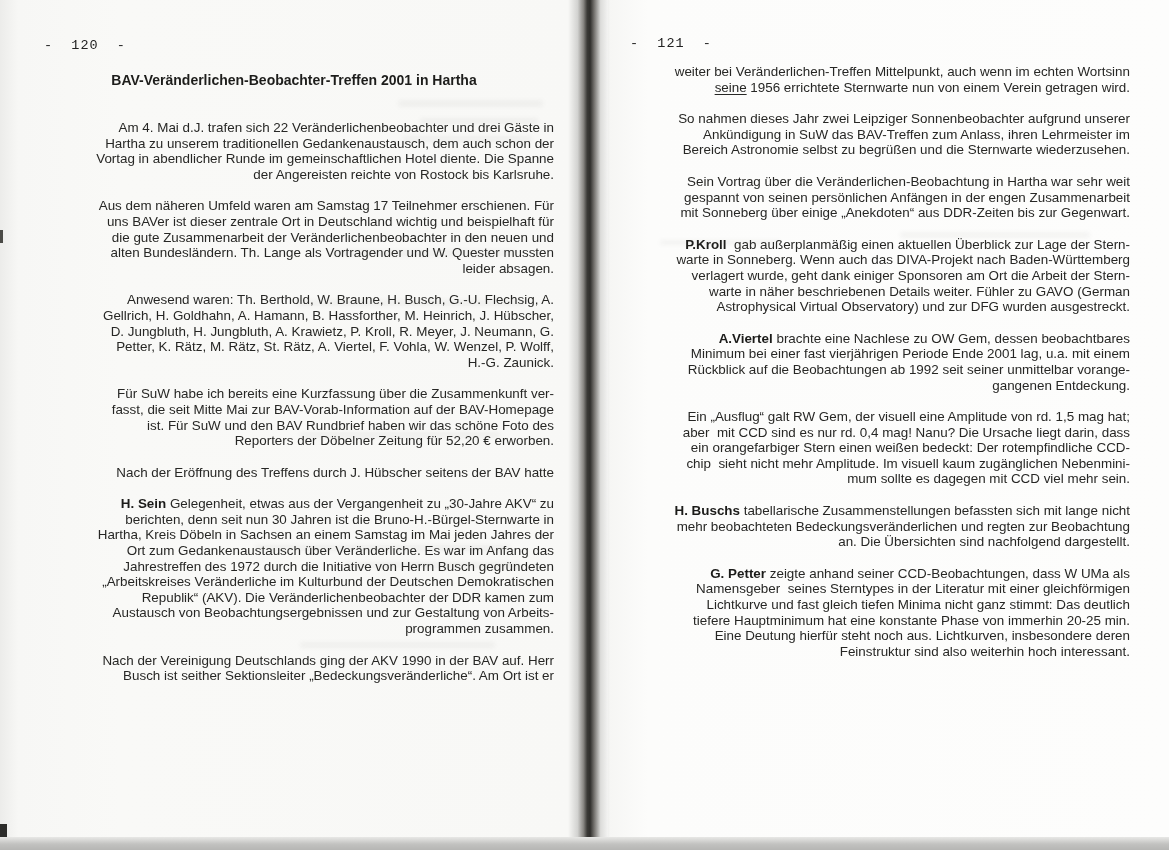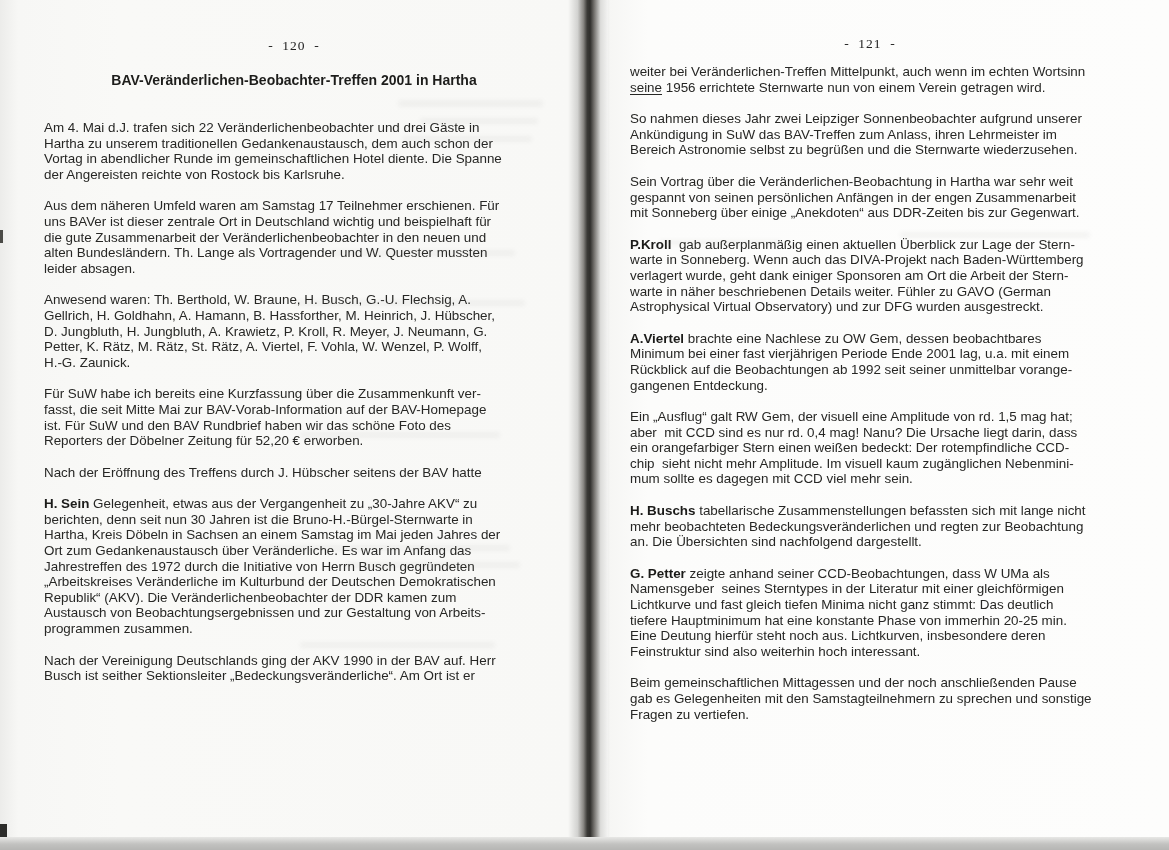--- a/index.html
+++ b/index.html
@@ -12,31 +12,31 @@
   .page{position:absolute;top:0;height:850px;}
   .page-left{left:0;width:578px;background:linear-gradient(90deg,#ececea 0px,#f7f7f5 18px,#f9f9f7 120px,#f8f8f6 100%);}
   .page-right{left:608px;width:561px;background:linear-gradient(90deg,#f6f6f4 0px,#fcfcfb 40px,#fdfdfc 100%);}
   .gutter{position:absolute;top:0;left:568px;width:48px;height:838px;
     background:linear-gradient(90deg,rgba(240,240,238,0) 0%,#d2d2d0 20%,#8a8884 32%,#3a3936 40%,#2f2e2b 46%,#787672 55%,#dcdcda 68%,rgba(253,253,252,0) 88%);}
   .bottom-strip{position:absolute;left:0;right:0;bottom:0;height:13px;
     background:linear-gradient(180deg,#e8e8e6 0%,#c2c2c0 55%,#b6b6b4 100%);}
   .edge-tick{position:absolute;left:0;top:230px;width:3px;height:13px;background:#4a4a46;}
   .corner-mark{position:absolute;left:0;top:824px;width:7px;height:17px;background:#2c2c2a;}
 
-  .pagenum{position:absolute;font-family:Liberation Serif, serif;
-    font-size:13.5px;letter-spacing:1px;white-space:pre;text-align:center;color:#222;}
+  .pagenum{position:absolute;font-family:Liberation Mono, monospace;
+    font-size:13.5px;letter-spacing:1px;white-space:pre;color:#222;}
   .pagenum-left{left:44px;width:500px;top:38px;}
   .pagenum-right{left:630px;width:480px;top:36px;}
   .doc-title{position:absolute;left:44px;width:500px;top:72px;text-align:center;
     font-weight:bold;font-size:14px;color:#1d1d1b;}
 
   .textcol{position:absolute;font-size:13.4px;line-height:15.6px;color:#272725;}
   .textcol-left{left:44px;top:120px;width:510px;}
   .textcol-right{left:630px;top:64px;width:500px;}
-  .para{margin:0 0 16px 0;white-space:pre-wrap;}
+  .para{margin:0 0 16px 0;white-space:pre-wrap;text-align:right;}
   .para b,.para strong{font-weight:700;color:#1b1b19;}
   .u{text-decoration:underline;text-underline-offset:2px;}
 
   .smudge{position:absolute;background:#80807c;opacity:0.07;filter:blur(2px);border-radius:3px;}
 </style>
 </head>
 <body>
 
 <div class="page page-left">
 </div>
@@ -109,23 +109,20 @@
 mum sollte es dagegen mit CCD viel mehr sein.</p>
   <p class="para"><strong>H. Buschs</strong><span> tabellarische Zusammenstellungen befassten sich mit lange nicht
 mehr beobachteten Bedeckungsveränderlichen und regten zur Beobachtung
 an. Die Übersichten sind nachfolgend dargestellt.</span></p>
   <p class="para"><strong>G. Petter</strong><span> zeigte anhand seiner CCD-Beobachtungen, dass W UMa als
 Namensgeber  seines Sterntypes in der Literatur mit einer gleichförmigen
 Lichtkurve und fast gleich tiefen Minima nicht ganz stimmt: Das deutlich
 tiefere Hauptminimum hat eine konstante Phase von immerhin 20-25 min.
 Eine Deutung hierfür steht noch aus. Lichtkurven, insbesondere deren
 Feinstruktur sind also weiterhin hoch interessant.</span></p>
-  <p class="para">Beim gemeinschaftlichen Mittagessen und der noch anschließenden Pause
-gab es Gelegenheiten mit den Samstagteilnehmern zu sprechen und sonstige
-Fragen zu vertiefen.</p>
 </div>
 
 <div class="smudge" style="left:398px;top:100px;width:145px;height:7px;"></div>
 <div class="smudge" style="left:420px;top:118px;width:118px;height:6px;"></div>
 <div class="smudge" style="left:402px;top:136px;width:130px;height:6px;"></div>
 <div class="smudge" style="left:330px;top:250px;width:185px;height:6px;"></div>
 <div class="smudge" style="left:295px;top:300px;width:230px;height:6px;"></div>
 <div class="smudge" style="left:300px;top:432px;width:200px;height:6px;"></div>
 <div class="smudge" style="left:255px;top:545px;width:255px;height:6px;"></div>
 <div class="smudge" style="left:345px;top:562px;width:175px;height:6px;"></div>

